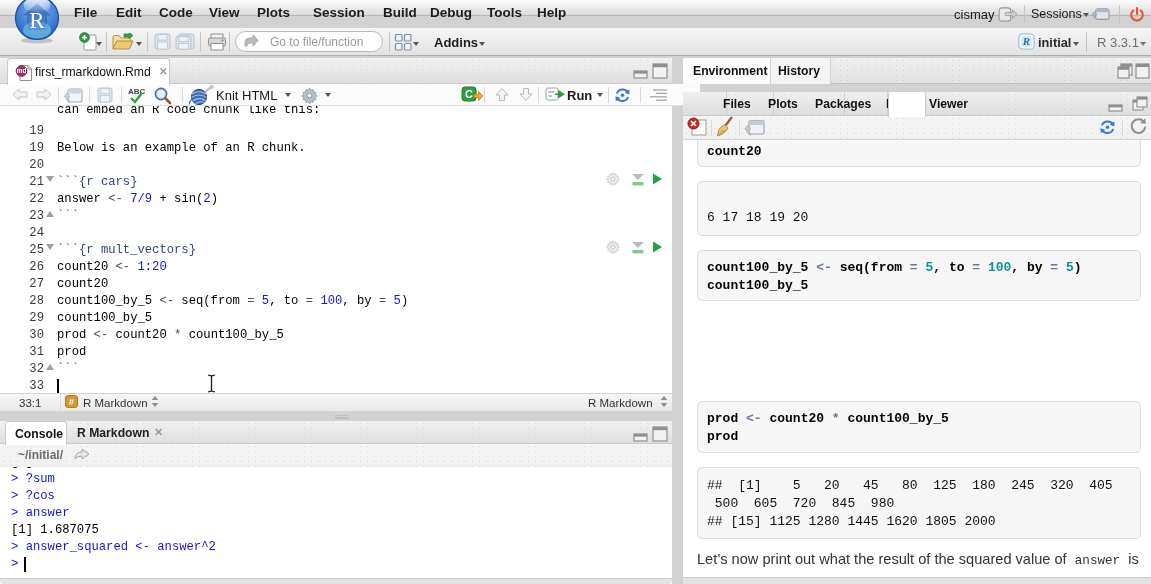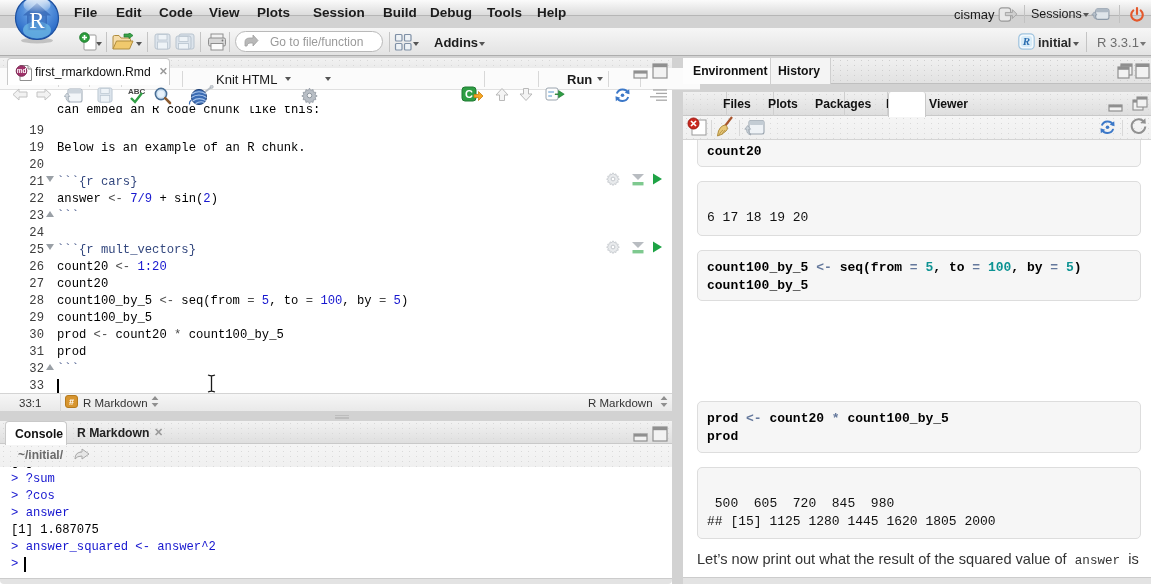--- a/index.html
+++ b/index.html
@@ -22,21 +22,21 @@
 
   
   .tabtext { font-size:12.2px; font-weight:700; color:#111; }
 
   
   #srcpane { left:0; top:58px; width:672px; height:353px; background:#fff; }
   #srctabbar { position:absolute; left:0; top:0; width:672px; height:26px;
     background-image:radial-gradient(#d8d8d8 0.8px, transparent 0.9px), linear-gradient(#f2f2f2,#dfdfdf); background-size:7px 5px, 100% 100%; border-bottom:1px solid #c9c9c9;}
   #srctab { position:absolute; left:7px; top:0; height:27px; z-index:3; width:163px; background:#fff;
     border:1px solid #c9c9c9; border-bottom:none; border-radius:4px 4px 0 0; }
-  #srctoolbar { position:absolute; left:0; top:10px; width:700px; height:22px; background:#fbfbfb; border-bottom:1px solid #e0e0e0;}
+  #srctoolbar { position:absolute; left:0; top:26px; width:700px; height:22px; background:#fbfbfb; border-bottom:1px solid #e0e0e0;}
   .stsep { position:absolute; top:3px; width:1px; height:16px; background:#d8d8d8; }
   #code { position:absolute; left:0; top:48px; width:672px; height:287px; background:#fff; overflow:hidden; font-family:"Liberation Mono",monospace; font-size:12.2px; }
   .cl { position:absolute; left:57px; height:17px; line-height:17px; white-space:pre; color:#000; }
   .ln { position:absolute; width:44px; text-align:right; height:17px; line-height:17px; color:#3c3c3c; }
   .num { color:#1717cf; }
   .op  { color:#4d4d4d; }
   #srcstatus { position:absolute; left:0; top:335px; width:672px; height:18px;
      background:linear-gradient(#f6f6f6,#e9e9e9); border-top:1px solid #d4d4d4; }
 
   
@@ -258,20 +258,21 @@
     </div>
     <div class="vbox" style="top:110px;height:51px;">
       <div class="vl" style="top:8px">count100_by_5 <span class="slate">&lt;-</span> seq(from <span class="slate">=</span> <span class="teal">5</span>, to <span class="slate">=</span> <span class="teal">100</span>, by <span class="slate">=</span> <span class="teal">5</span>)</div>
       <div class="vl" style="top:26px">count100_by_5</div>
     </div>
     <div class="vbox" style="top:261px;height:52px;">
       <div class="vl" style="top:8px">prod <span class="slate">&lt;-</span> count20 <span class="slate">*</span> count100_by_5</div>
       <div class="vl" style="top:26px">prod</div>
     </div>
     <div class="vbox" style="top:327px;height:72px;">
+      <div class="vl out" style="top:9px">##  [1]    5   20   45   80  125  180  245  320  405</div>
       <div class="vl out" style="top:27px">&nbsp;500  605  720  845  980</div>
       <div class="vl out" style="top:45px">## [15] 1125 1280 1445 1620 1805 2000</div>
     </div>
     <div style="position:absolute;left:14px;top:411px;font-size:14.6px;color:#333;">Let’s now print out what the result of the squared value of&nbsp; <span class="mono" style="font-size:12.6px;">answer</span> &nbsp;is</div>
   </div>
   <div id="fbottom"></div>
 </div>
 
 
 

